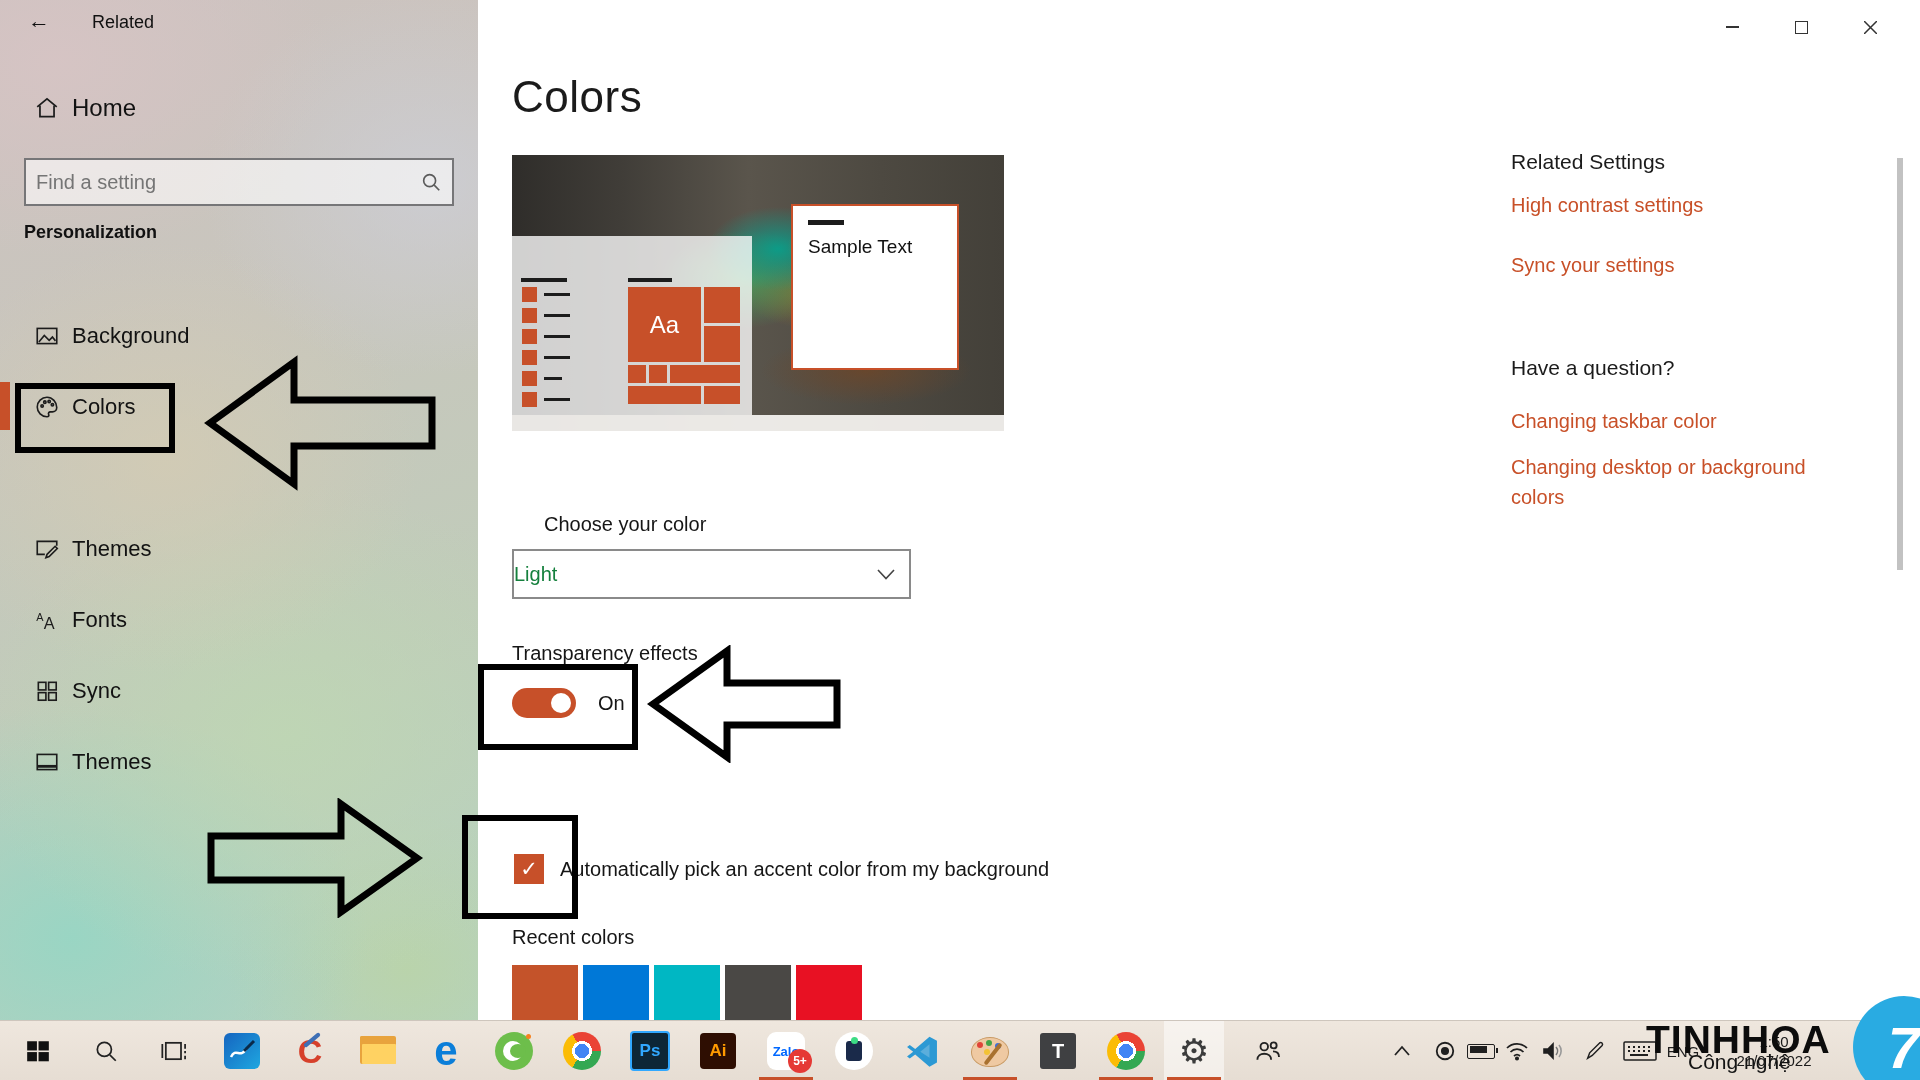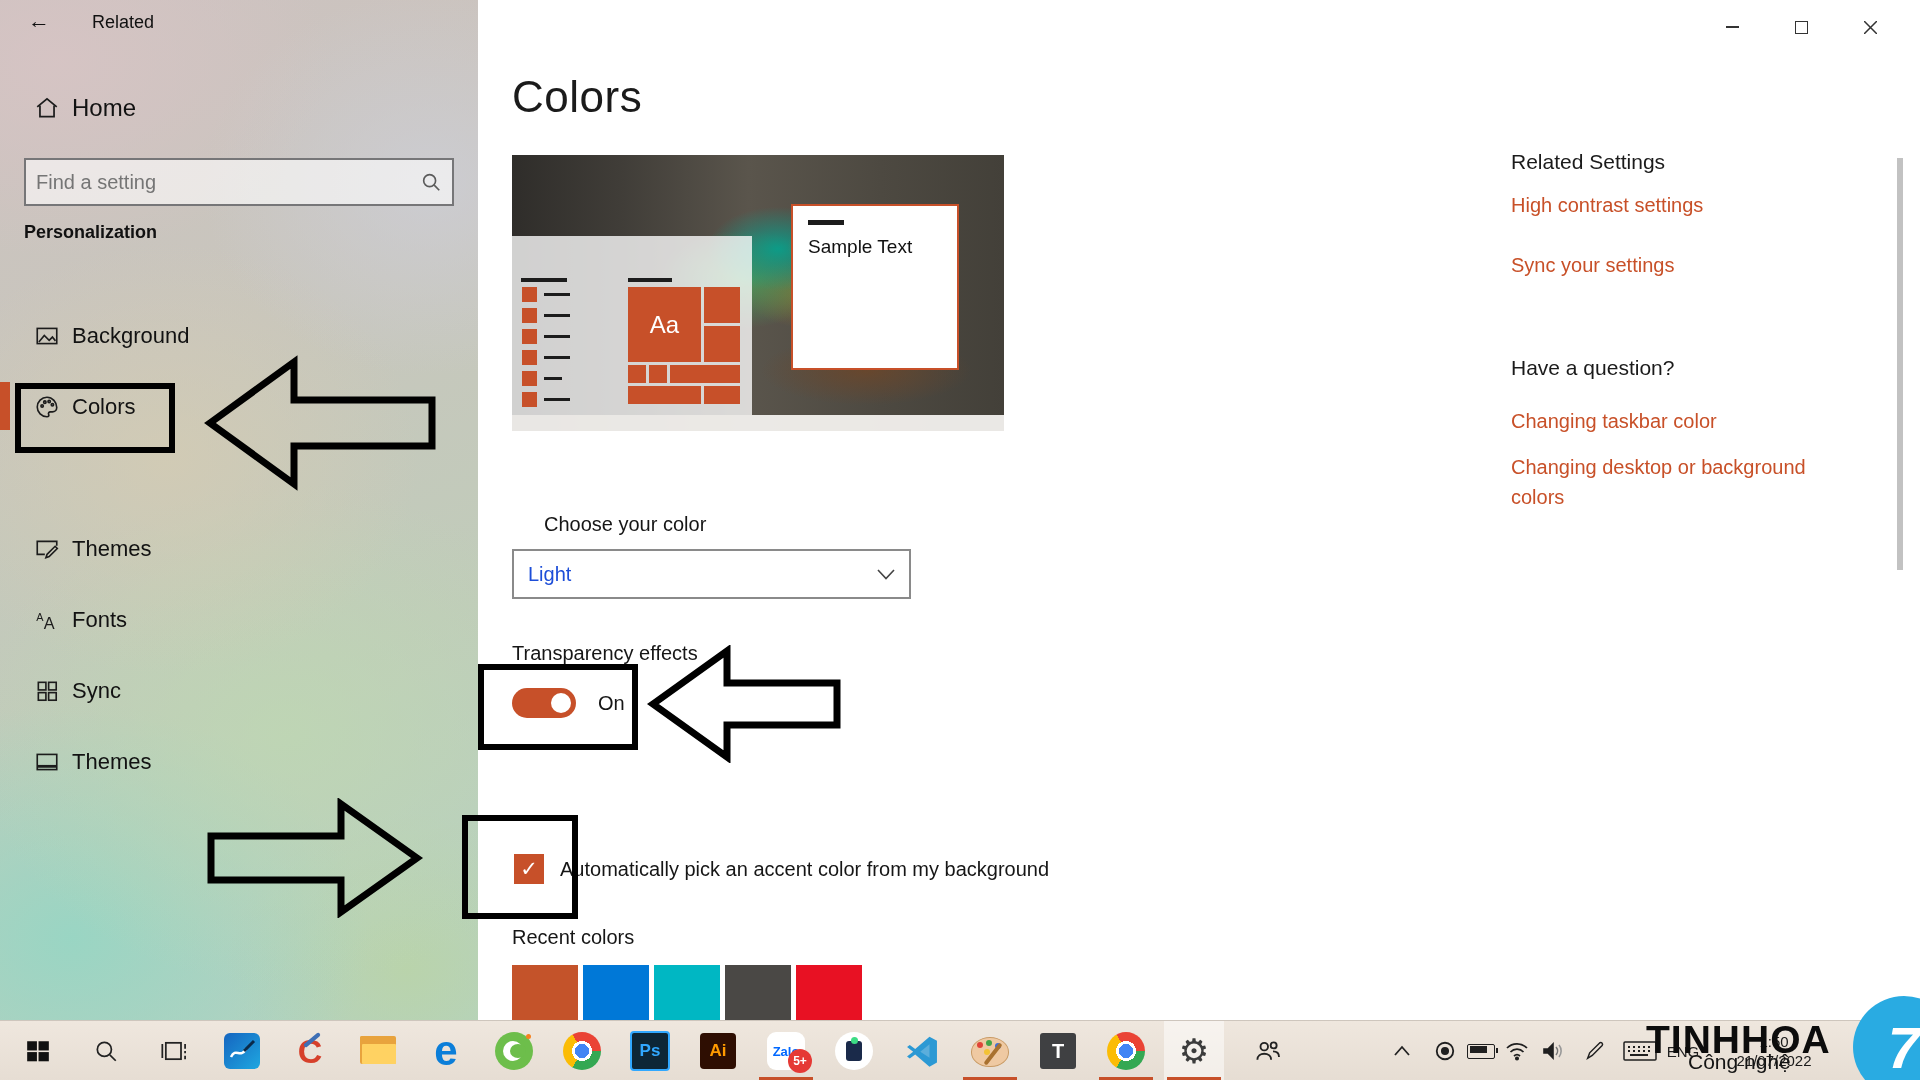--- a/index.html
+++ b/index.html
@@ -44,21 +44,21 @@
   .pv-strip{left:0;top:260px;width:492px;height:16px;background:rgba(243,241,238,.95);}
   .pv-dash{background:#1c1c1c;height:4px;}
   .pv-sq{width:15px;height:15px;background:#C75029;}
   .pv-tile{background:#C75029;}
   #pv-window{left:279px;top:49px;width:164px;height:162px;background:#fff;border:2px solid #C75029;}
   #pv-window .pv-dash{position:absolute;left:15px;top:14px;width:36px;height:5px;}
   #pv-sample-text{position:absolute;left:15px;top:30px;font-size:19px;color:#111;}
   .field-label{font-size:20px;color:#161616;}
   #dropdown{left:512px;top:549px;width:395px;height:46px;border:2px solid #8a8a8a;background:#fff;
     display:flex;align-items:center;cursor:default;}
-  #dropdown span{font-size:20px;color:#1d4ed8;padding-left:14px;flex:1;}
+  #dropdown span{font-size:20px;color:#15803d;flex:1;}
   #toggle{left:512px;top:688px;width:64px;height:30px;border-radius:15px;background:#C75029;cursor:pointer;}
   #toggle-knob{position:absolute;right:5px;top:5px;width:20px;height:20px;border-radius:50%;background:#fff;}
   #accent-heading{left:512px;top:780px;font-size:29px;font-weight:350;color:#1b1b1b;}
   #auto-checkbox{left:514px;top:854px;width:30px;height:30px;background:#C75029;display:flex;
     align-items:center;justify-content:center;color:#fff;font-size:21px;cursor:pointer;}
   .swatch{top:965px;width:66px;height:62px;cursor:pointer;}
   
   .rel-head{font-size:21px;color:#1b1b1b;}
   .rel-link{font-size:20px;color:#C85028;cursor:pointer;}
   

